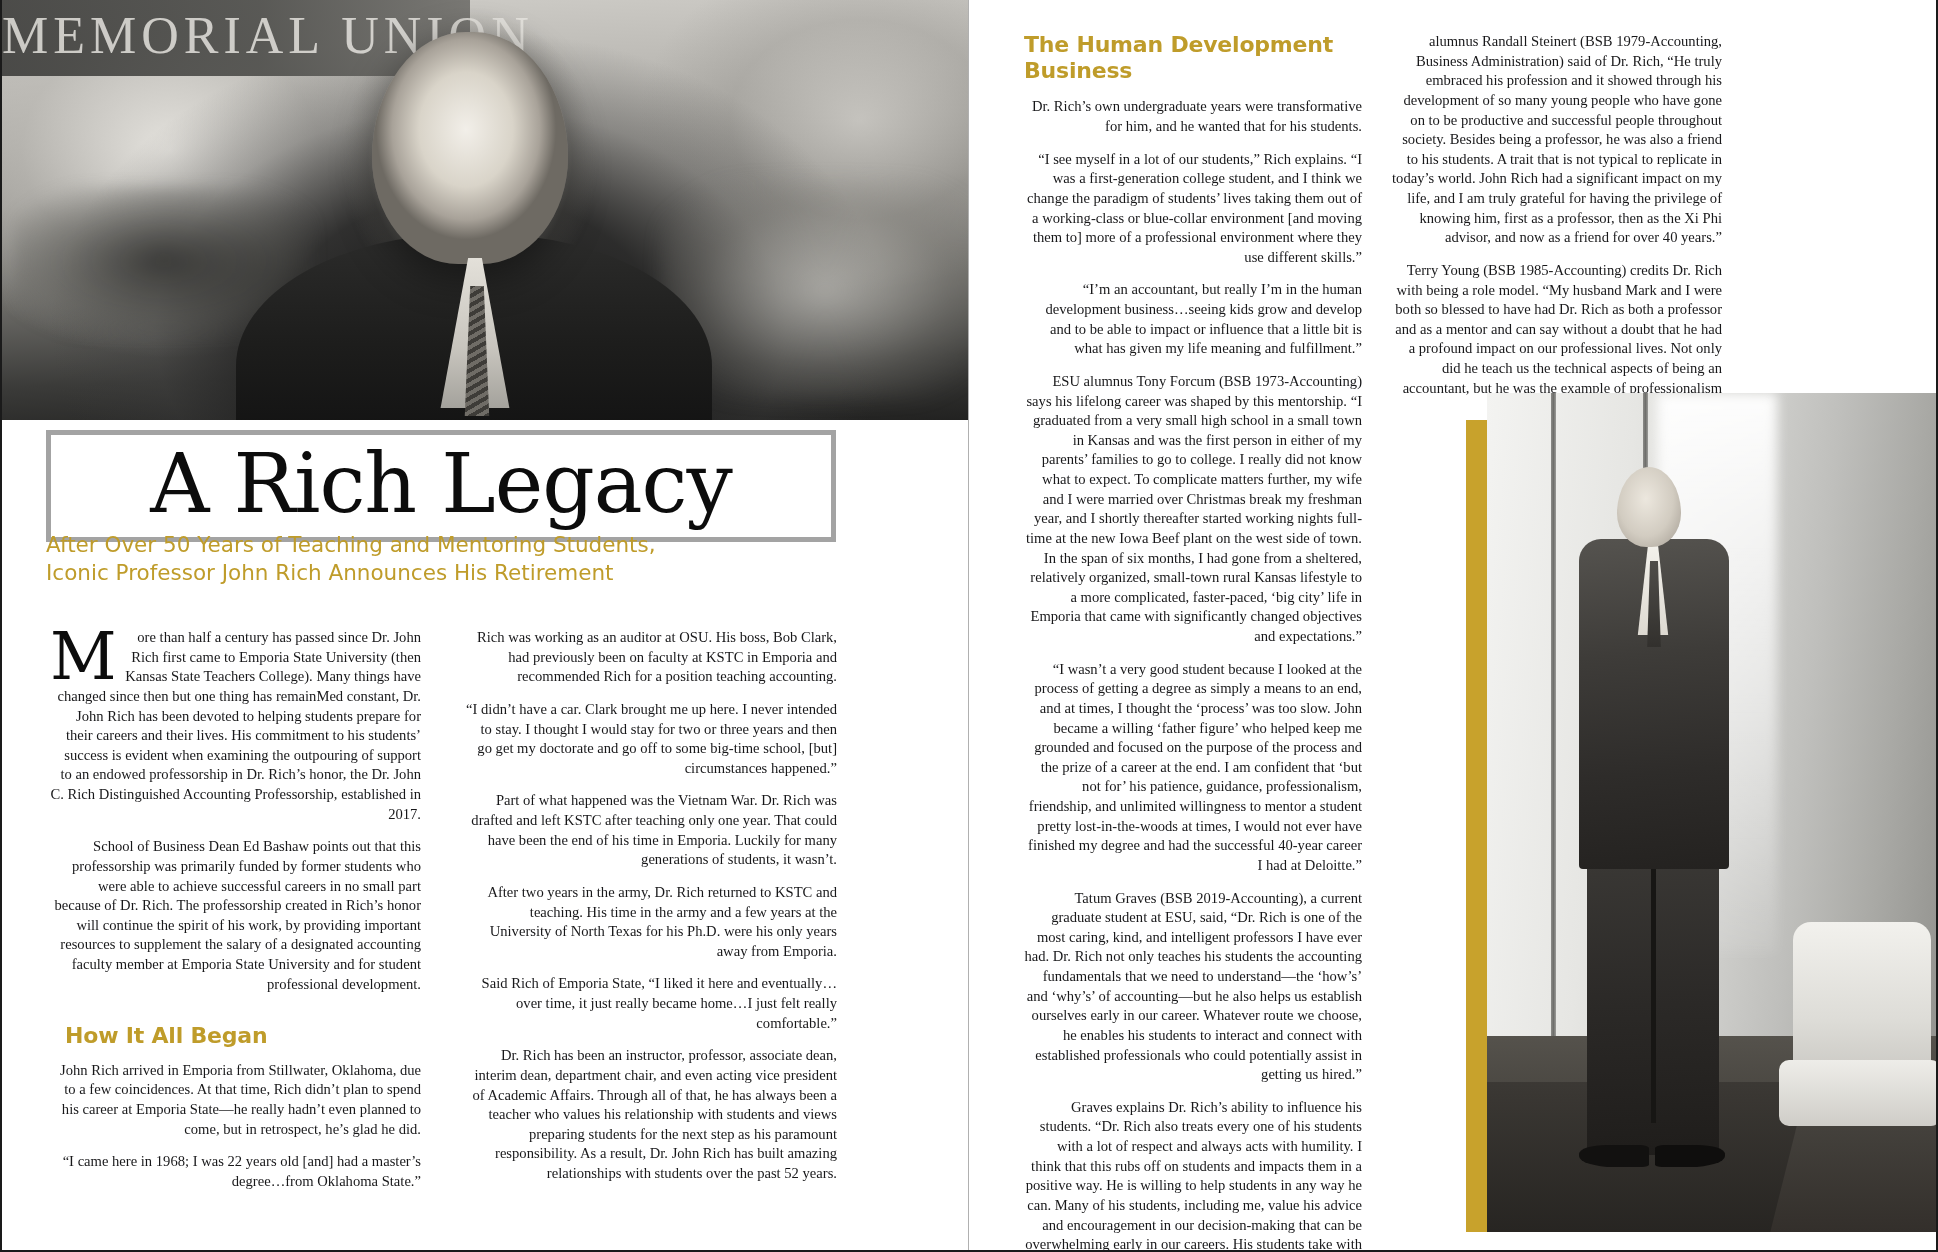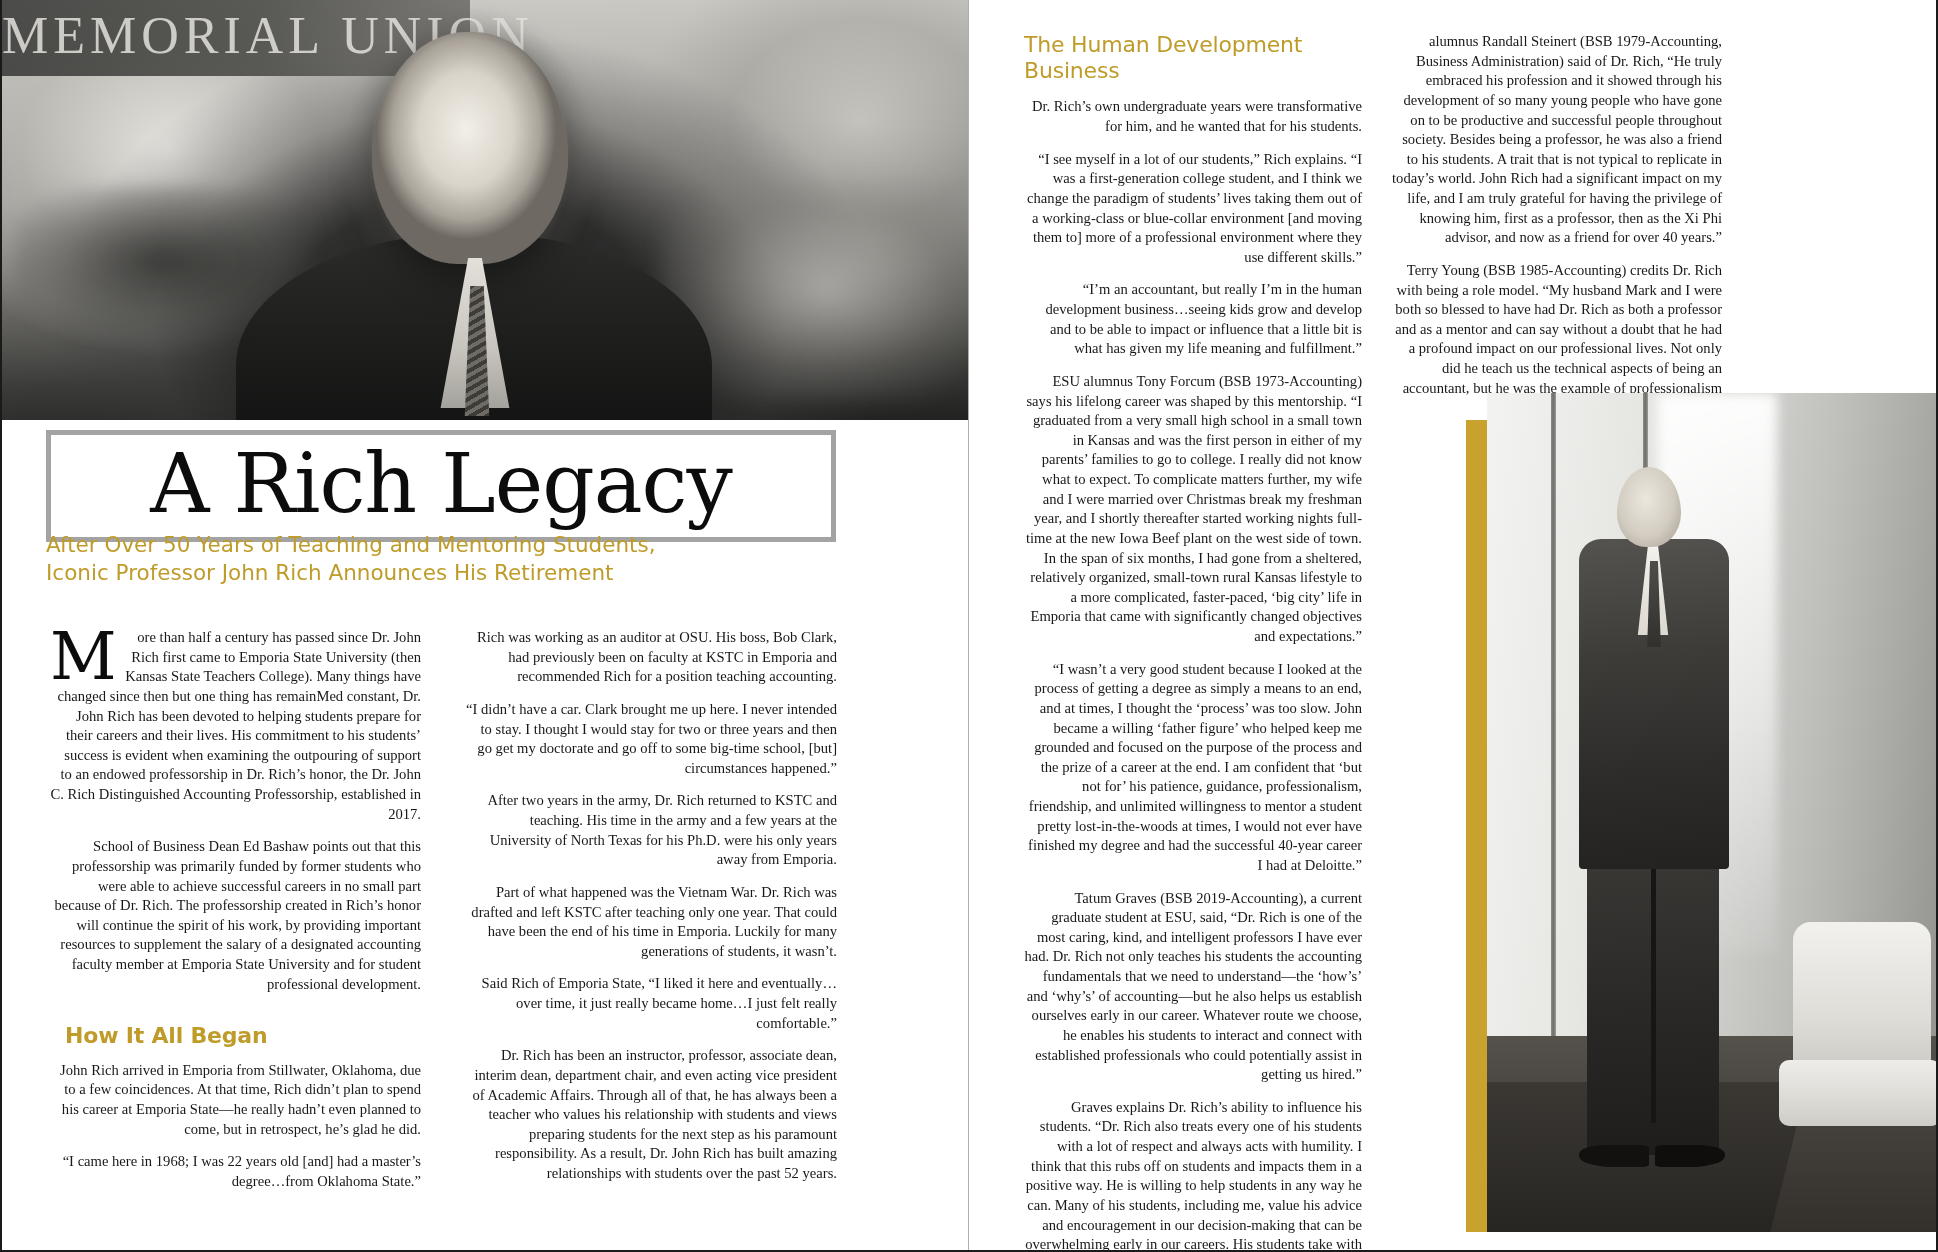--- a/index.html
+++ b/index.html
@@ -219,21 +219,21 @@
     width: 870px;
     display: flex;
     gap: 26px;
   }
   .rcol { width: 334px; }
   .rcol.c2 { width: 340px; }
 
   .rhead {
     font-family: "DejaVu Sans", "Liberation Sans", sans-serif;
     font-size: 22px;
-    font-weight: 400;
+    font-weight: 700;
     color: #bf9c2a;
     line-height: 1.17;
     margin: 0 0 14px 0;
     letter-spacing: -0.2px;
   }
 
   .gold-bar {
     position: absolute;
     left: 1466px;
     top: 420px;
@@ -407,22 +407,22 @@
         <p class="body-p first"><span class="dropcap">M</span><span>ore than half a century has passed since Dr. John Rich first came to Emporia State University (then Kansas State Teachers College). Many things have changed since then but one thing has remainMed constant, Dr. John Rich has been devoted to helping students prepare for their careers and their lives. His commitment to his students’ success is evident when examining the outpouring of support to an endowed professorship in Dr. Rich’s honor, the Dr. John C. Rich Distinguished Accounting Professorship, established in 2017.</span></p>
         <p class="body-p">School of Business Dean Ed Bashaw points out that this professorship was primarily funded by former students who were able to achieve successful careers in no small part because of Dr. Rich. The professorship created in Rich’s honor will continue the spirit of his work, by providing important resources to supplement the salary of a designated accounting faculty member at Emporia State University and for student professional development.</p>
         <h2 class="section-head">How It All Began</h2>
         <p class="body-p">John Rich arrived in Emporia from Stillwater, Oklahoma, due to a few coincidences. At that time, Rich didn’t plan to spend his career at Emporia State—he really hadn’t even planned to come, but in retrospect, he’s glad he did.</p>
         <p class="body-p">“I came here in 1968; I was 22 years old [and] had a master’s degree…from Oklahoma State.”</p>
       </div>
 
       <div class="col">
         <p class="body-p">Rich was working as an auditor at OSU.  His boss, Bob Clark, had previously been on faculty at KSTC in Emporia and recommended Rich for a position teaching accounting.</p>
         <p class="body-p">“I didn’t have a car. Clark brought me up here. I never intended to stay. I thought I would stay for two or three years and then go get my doctorate and go off to some big-time school, [but] circumstances happened.”</p>
+        <p class="body-p">Part of what happened was the Vietnam War. Dr.  Rich was drafted and left KSTC after teaching only one year. That could have been the end of his time in Emporia. Luckily for many generations of students, it wasn’t.</p>
         <p class="body-p">After two years in the army, Dr. Rich returned to KSTC and teaching. His time in the army and a few years at the University of North Texas for his Ph.D. were his only years away from Emporia.</p>
-        <p class="body-p">Part of what happened was the Vietnam War. Dr.  Rich was drafted and left KSTC after teaching only one year. That could have been the end of his time in Emporia. Luckily for many generations of students, it wasn’t.</p>
         <p class="body-p">Said Rich of Emporia State, “I liked it here and eventually…over time, it just really became home…I just felt really comfortable.”</p>
         <p class="body-p">Dr. Rich has been an instructor, professor, associate dean, interim dean, department chair, and even acting vice president of Academic Affairs. Through all of that, he has always been a teacher who values his relationship with students and views preparing students for the next step as his paramount responsibility. As a result, Dr. John Rich has built amazing relationships with students over the past 52 years.</p>
       </div>
 
     </div>
   </div>
 
   <div class="page-right">
     <div class="gutter-rule"></div>
 

